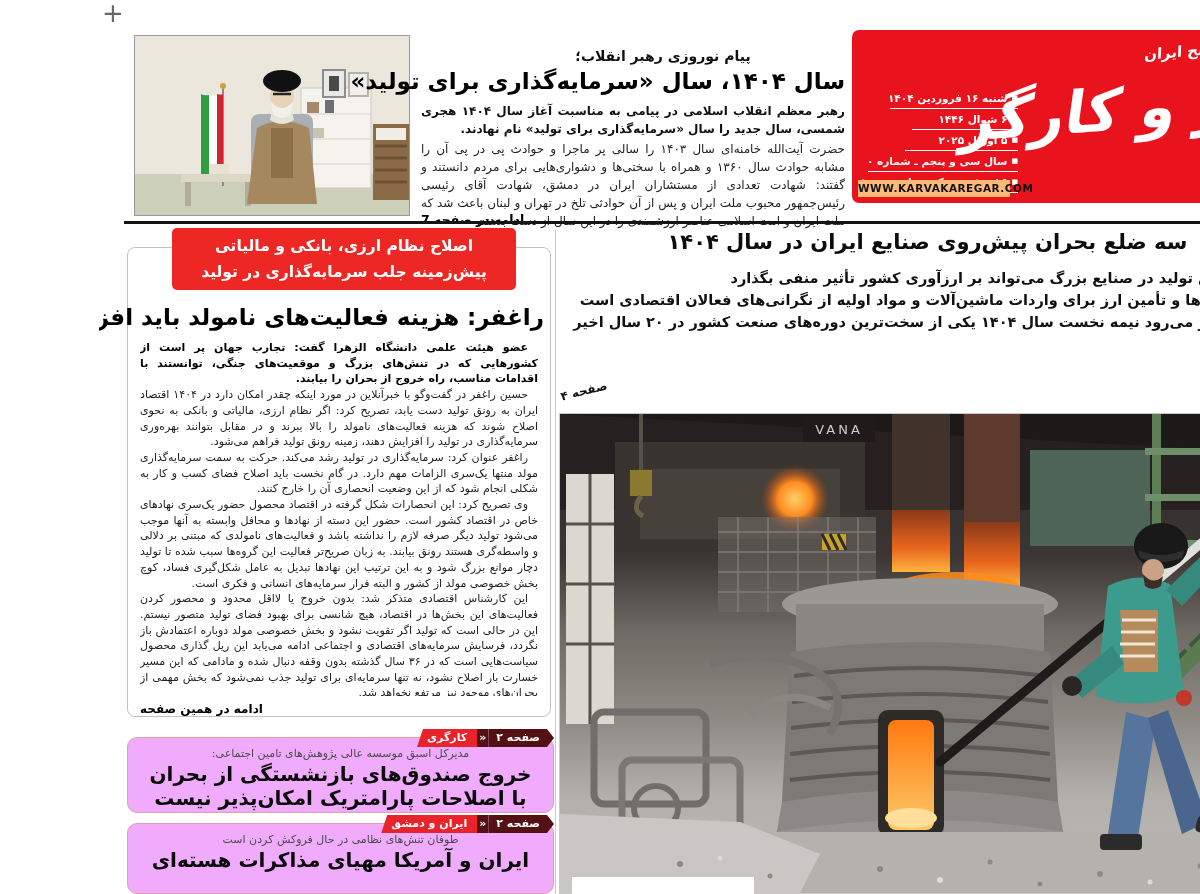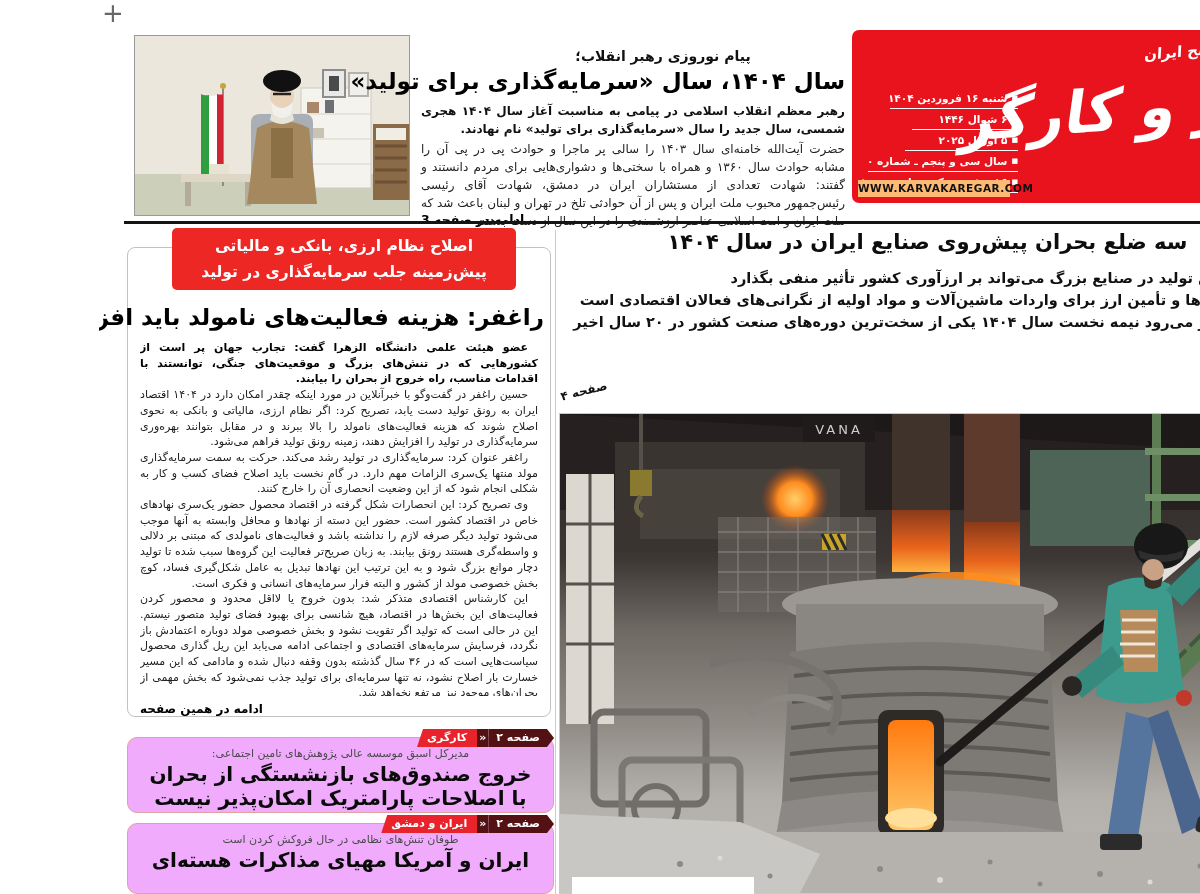--- a/index.html
+++ b/index.html
@@ -126,21 +126,21 @@
     <ellipse cx="147" cy="45" rx="19" ry="11" fill="#111111"></ellipse>
     <line x1="138" y1="58" x2="156" y2="58" stroke="#222" stroke-width="2.5"></line>
   </svg>
 </div>
 
 <div class="abs" id="leader-text">
   <div class="leader-kicker">پیام نوروزی رهبر انقلاب؛</div>
   <div class="leader-title">سال ۱۴۰۴، سال «سرمایه‌گذاری برای تولید»</div>
   <div class="leader-lead">رهبر معظم انقلاب اسلامی در پیامی به مناسبت آغاز سال ۱۴۰۴ هجری شمسی، سال جدید را سال «سرمایه‌گذاری برای تولید» نام نهادند.</div>
   <div class="leader-body">حضرت آیت‌الله خامنه‌ای سال ۱۴۰۳ را سالی پر ماجرا و حوادث پی در پی آن را مشابه حوادث سال ۱۳۶۰ و همراه با سختی‌ها و دشواری‌هایی برای مردم دانستند و گفتند: شهادت تعدادی از مستشاران ایران در دمشق، شهادت آقای رئیسی رئیس‌جمهور محبوب ملت ایران و پس از آن حوادثی تلخ در تهران و لبنان باعث شد که ملت ایران و امت اسلامی عناصر ارزشمندی را در این سال از دست بدهند.</div>
-  <div class="leader-cont">ادامه در صفحه 3</div>
+  <div class="leader-cont">ادامه در صفحه 7</div>
 </div>
 
 <div class="abs" id="masthead">
   <div id="masthead-tagline">روزنامه صبح ایران</div>
   <div id="masthead-logo">کار و کارگر</div>
   <div id="masthead-dates">
     <div class="mh-row mh-r1">
         <span class="mh-sq">■</span>
         <span>شنبه ۱۶ فروردین ۱۴۰۴</span>
       </div>

